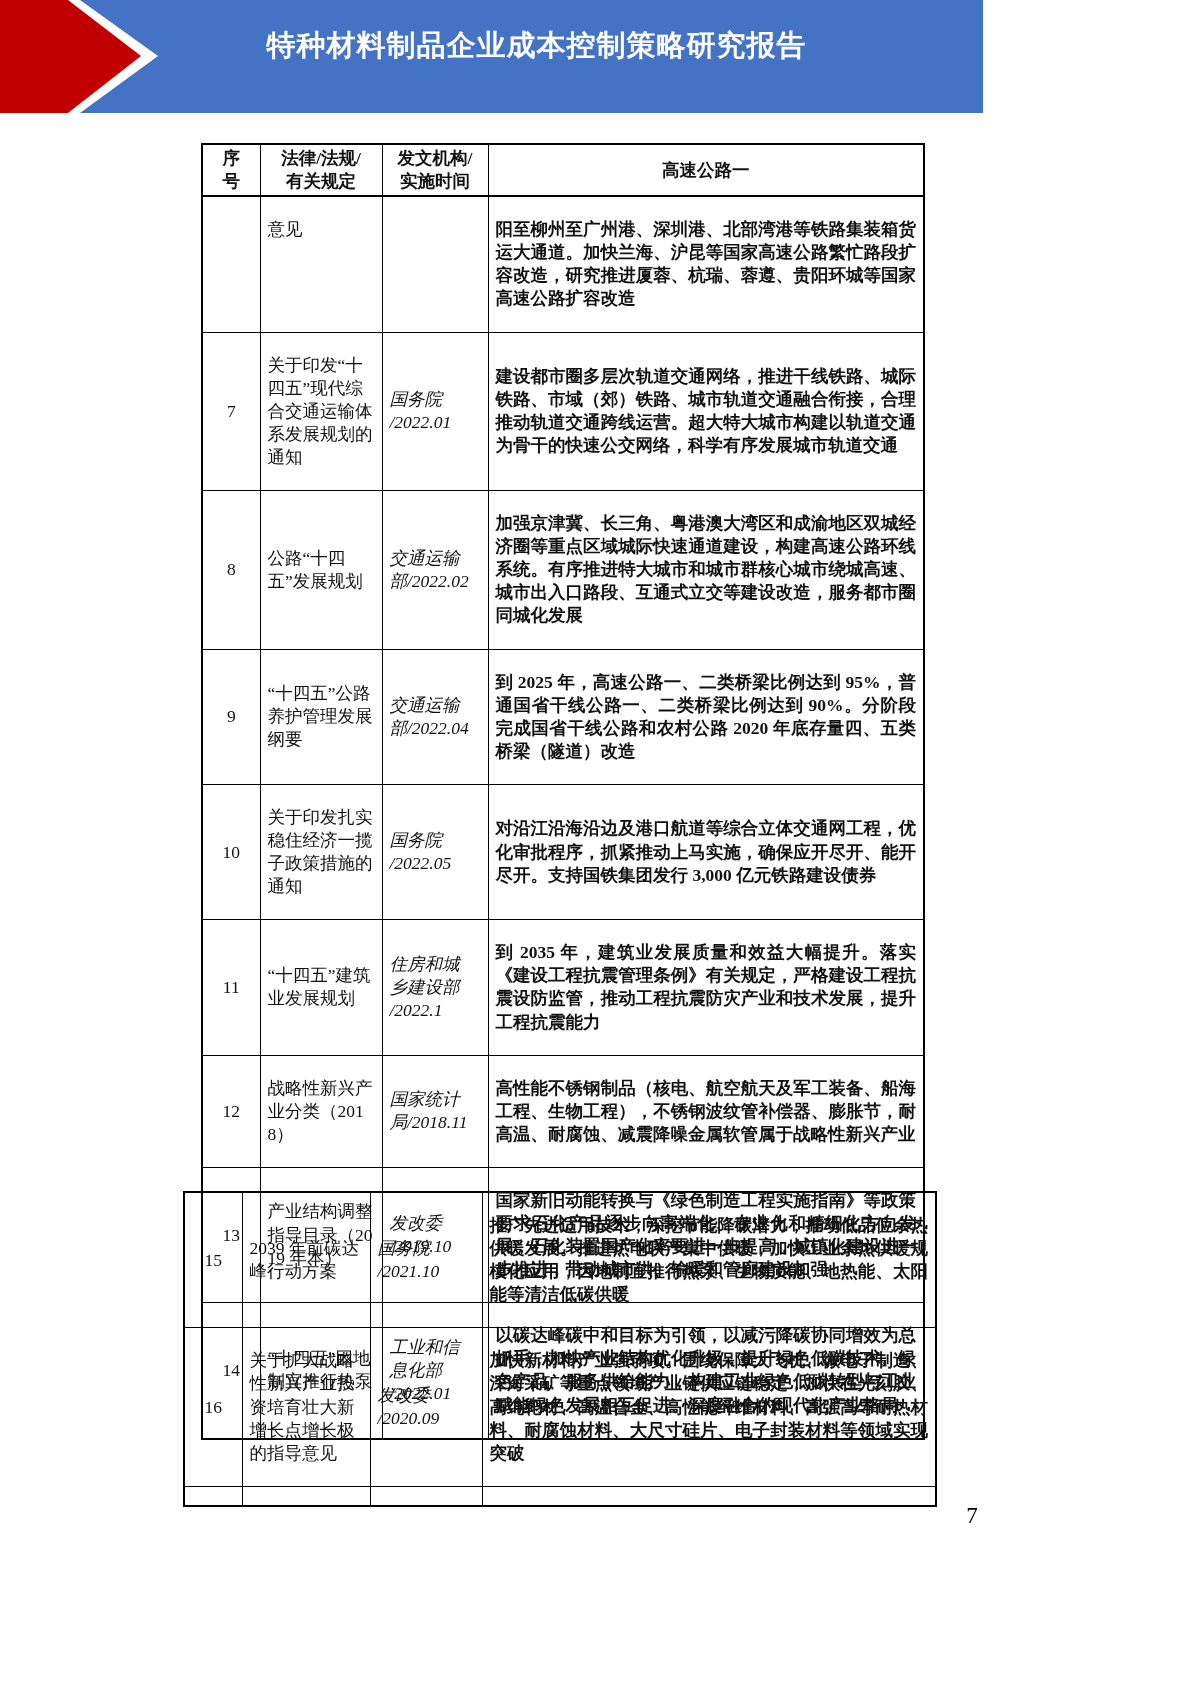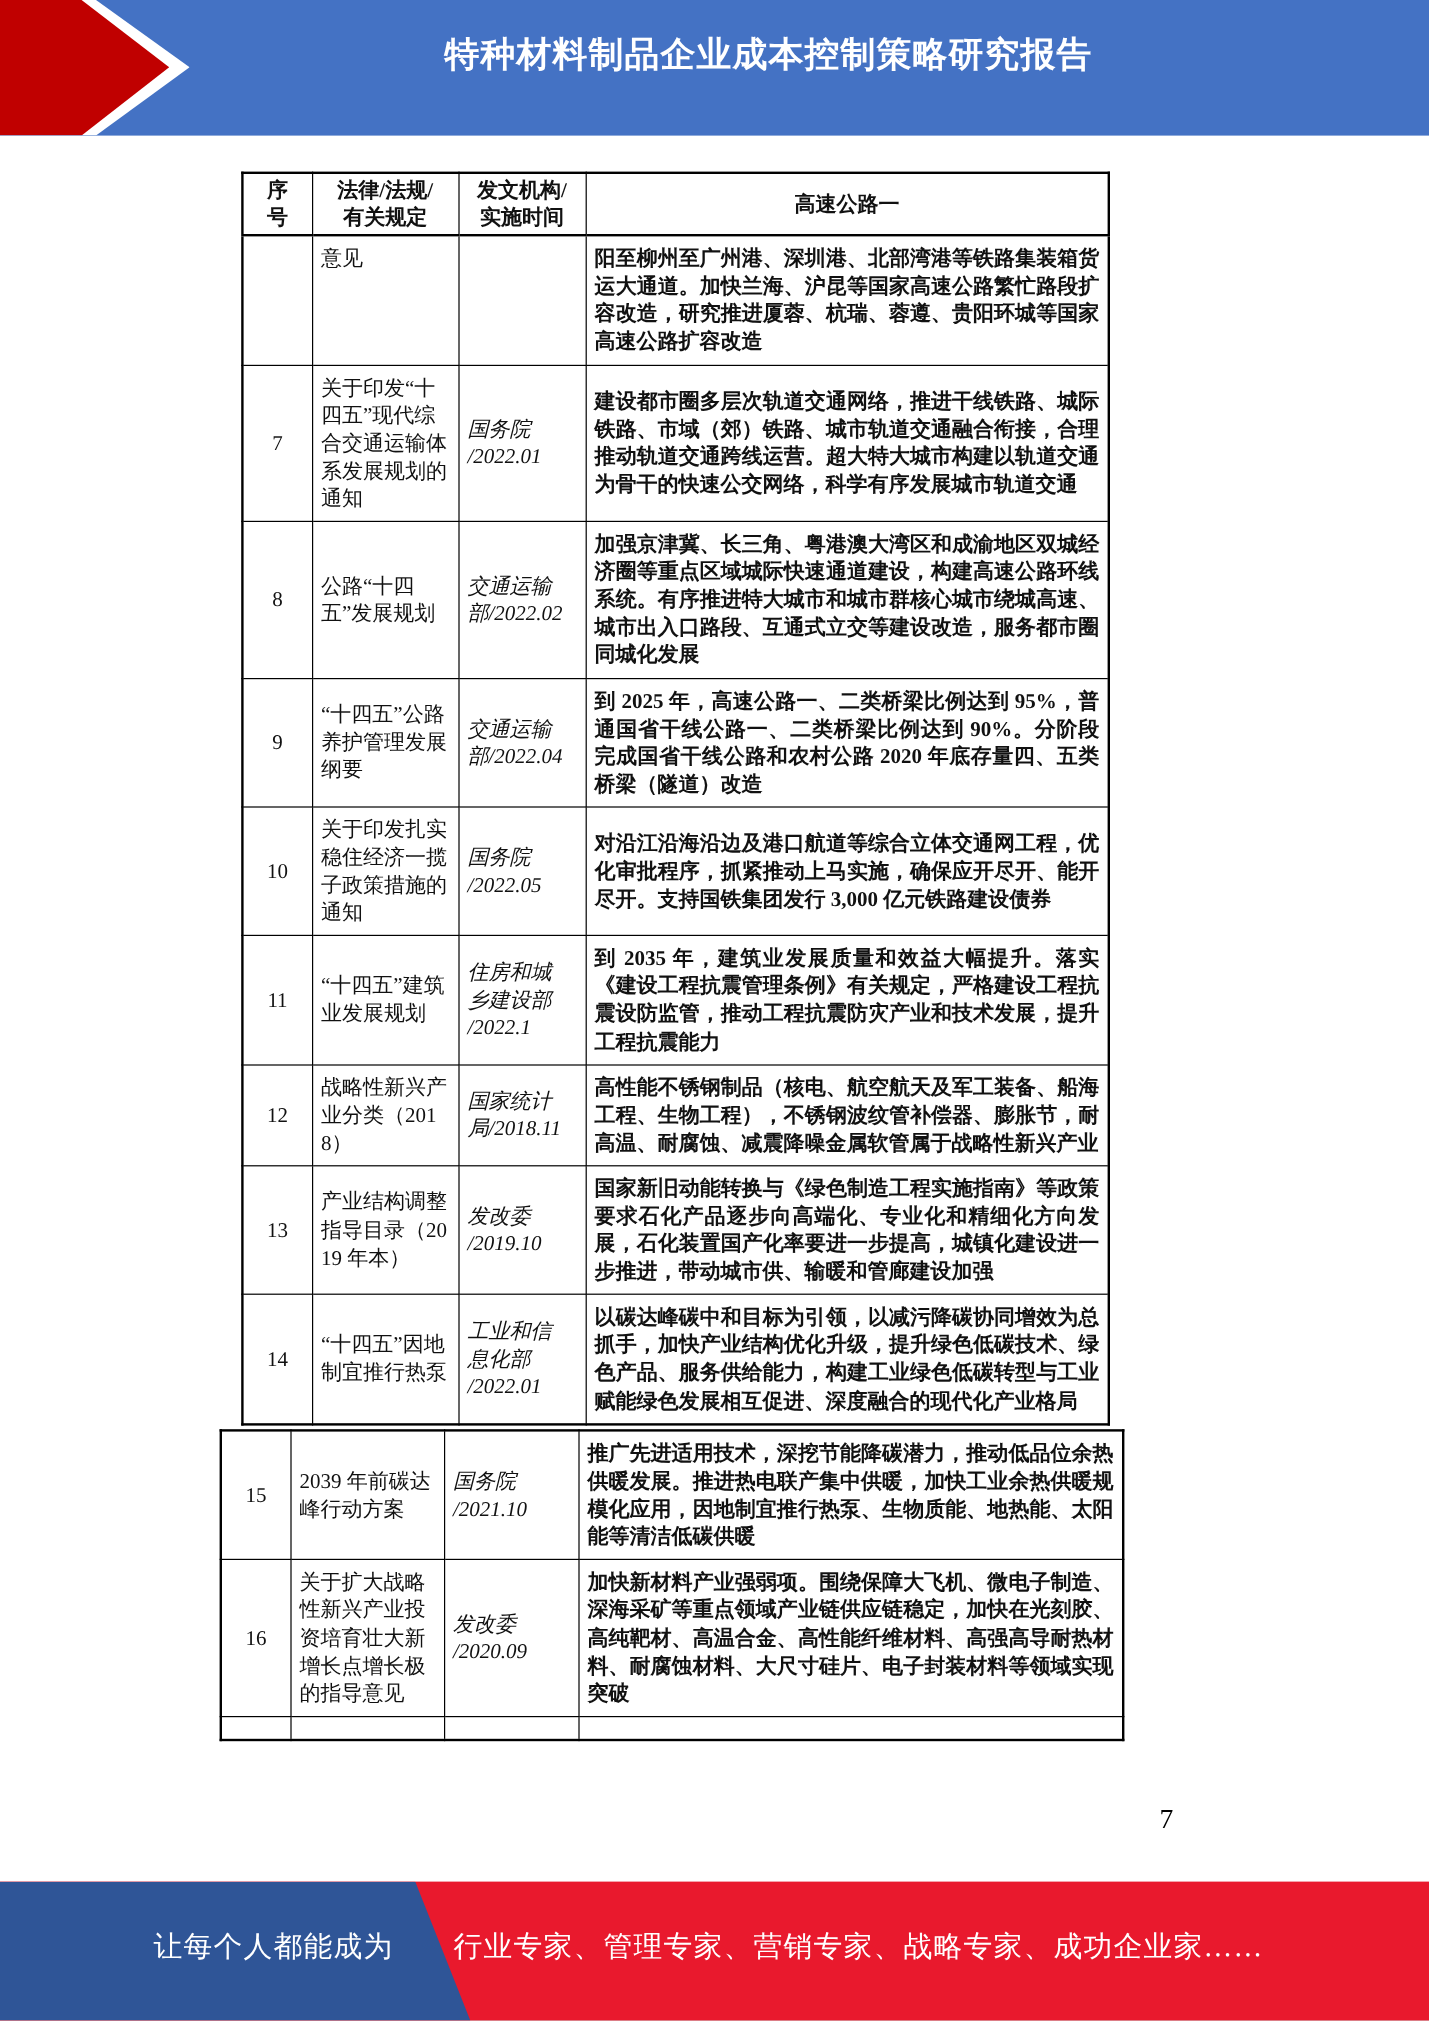--- a/index.html
+++ b/index.html
@@ -8,21 +8,21 @@
     width:1191px;height:1684px;
     background:#ffffff;
     margin:0 auto;
     overflow:hidden;
     font-family:"Liberation Serif","DejaVu Serif",serif;
     color:#111;
   }
 
   
   .top-banner{
-    position:absolute;left:0;top:0;width:1191px;height:113px;
+    position:absolute;left:0;top:0;width:983px;height:113px;
     background:var(--header-blue,#4472C4);
   }
   .chev-white{
     position:absolute;left:0;top:0;width:172px;height:113px;
     background:#ffffff;
     clip-path:polygon(0 0,80px 0,158px 56px,80px 113px,0 113px);
   }
   .chev-red{
     position:absolute;left:0;top:0;width:172px;height:113px;
     background:var(--arrow-red,#C00000);
@@ -38,21 +38,21 @@
 
   
   .tbl-wrap1{position:absolute;left:201px;top:143px;width:722px;}
   .tbl-wrap2{position:absolute;left:183px;top:1191px;width:752px;}
   table.policy{
     border-collapse:collapse;table-layout:fixed;width:100%;
     font-size:17.5px;line-height:1.32;
   }
   table.policy td,table.policy th{
     border:1.5px solid #000;
-    padding:7px 7px;
+    padding:21px 7px;
     vertical-align:middle;
     word-break:break-all;
     overflow:hidden;
   }
   table.policy{border:2px solid #000;}
   table.policy th{
     font-weight:700;text-align:center;white-space:pre-line;
     border-bottom-width:2px;padding:2px 4px;
   }
   td.col-no{text-align:center;}
@@ -214,19 +214,14 @@
             <td class="col-name"></td>
             <td class="col-agency"></td>
             <td class="col-content"></td>
           </tr>
         </tbody>
     </table>
   </div>
 
   <div class="page-number">7</div>
 
-  <div class="bottom-banner">
-    <div class="bottom-blue"></div>
-    <div class="footer-left-text">让每个人都能成为</div>
-    <div class="footer-right-text">行业专家、管理专家、营销专家、战略专家、成功企业家……</div>
-  </div>
 
 </div>
 
 </body></html>

